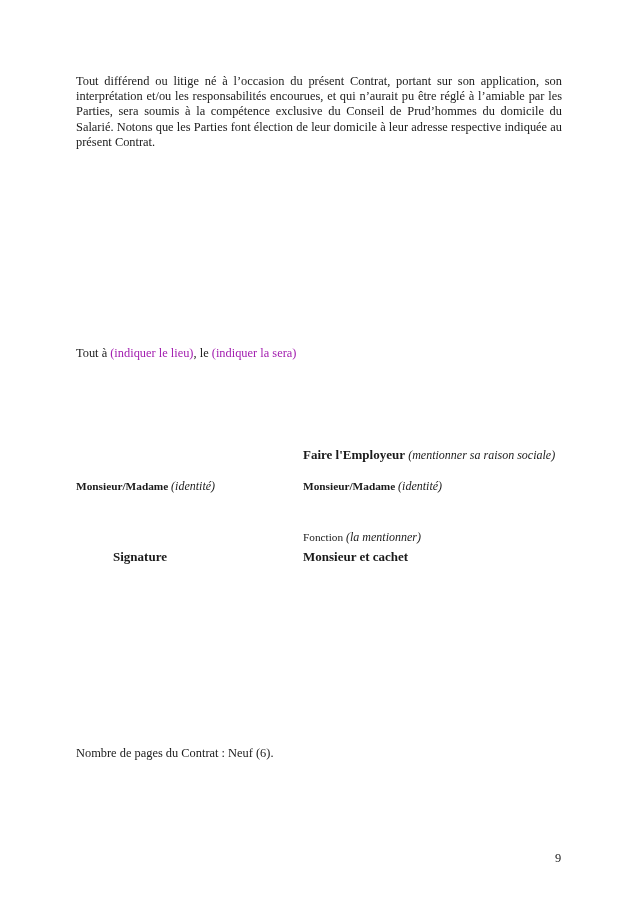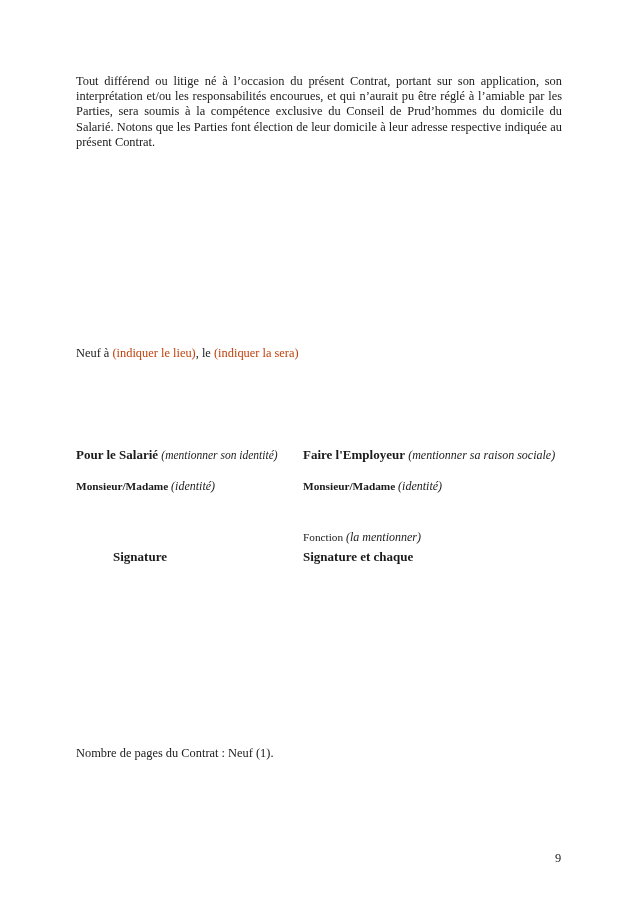--- a/index.html
+++ b/index.html
@@ -2,50 +2,49 @@
 <html><head>
 <meta charset="utf-8">
 <style>
   html, body { margin:0; padding:0; background:#ffffff; }
   body { width:638px; height:903px; position:relative; overflow:hidden;
          font-family:"Liberation Serif", "DejaVu Serif", serif; color:#1a1a1a; }
   .page { position:absolute; left:0; top:0; width:638px; height:903px; background:#fff;padding-left:20px; }
   .para { position:absolute; left:76px; width:486px; font-size:12.4px; line-height:15.2px;
           text-align:justify; top:74px; }
   .line { position:absolute; left:76px; font-size:12.4px; white-space:nowrap; }
-  .red { color:#c2410c; }
+  .red { color:#a21caf; }
   .b { font-weight:bold; }
   .small-i { font-style:italic; font-size:12px; }
   .hdr { font-size:13px; }
   .sub { font-size:11.3px; }
   .col2 { left:303px; }
   .note { position:absolute; left:95px; top:704px; font-size:12.2px; font-style:italic; white-space:nowrap; }
   .pnum { position:absolute; left:555px; top:851px; font-size:12.4px; }
 </style>
 </head>
 <body>
 
 <div class="page">
 
   <p class="para" style="margin:0;">Tout différend ou litige né à l’occasion du présent Contrat, portant sur son application, son interprétation et/ou les responsabilités encourues, et qui n’aurait pu être réglé à l’amiable par les Parties, sera soumis à la compétence exclusive du Conseil de Prud’hommes du domicile du Salarié. Notons que les Parties font élection de leur domicile à leur adresse respective indiquée au présent Contrat.</p>
 
-  <div class="line" style="top:346px;"><span>Neuf à </span><span class="red">(indiquer le lieu)</span><span>, le </span><span class="red">(indiquer la sera)</span></div>
+  <div class="line" style="top:346px;"><span>Tout à </span><span class="red">(indiquer le lieu)</span><span>, le </span><span class="red">(indiquer la sera)</span></div>
 
 
-  <div class="line hdr" style="top:447px;"><span class="b">Pour le Salarié</span> <span class="small-i" style="font-size:11.5px;">(mentionner son identité)</span></div>
 
   <div class="line sub" style="top:479px;"><span class="b">Monsieur/Madame</span> <span class="small-i">(identité)</span></div>
 
   <div class="line b hdr" style="top:549px;margin-left:37px;">Signature</div>
 
   <div class="line hdr col2" style="top:447px;"><span class="b">Faire l'Employeur</span> <span class="small-i">(mentionner sa raison sociale)</span></div>
 
   <div class="line sub col2" style="top:479px;"><span class="b">Monsieur/Madame</span> <span class="small-i">(identité)</span></div>
 
   <div class="line sub col2" style="top:506px;margin-top:24px;"><span>Fonction</span> <span class="small-i">(la mentionner)</span></div>
 
-  <div class="line b hdr col2" style="top:549px;">Signature et chaque</div>
+  <div class="line b hdr col2" style="top:549px;">Monsieur et cachet</div>
 
 
-  <div class="line" style="top:746px;">Nombre de pages du Contrat : Neuf (1).</div>
+  <div class="line" style="top:746px;">Nombre de pages du Contrat : Neuf (6).</div>
 
   <div class="pnum">9</div>
 </div>
 
 </body></html>

